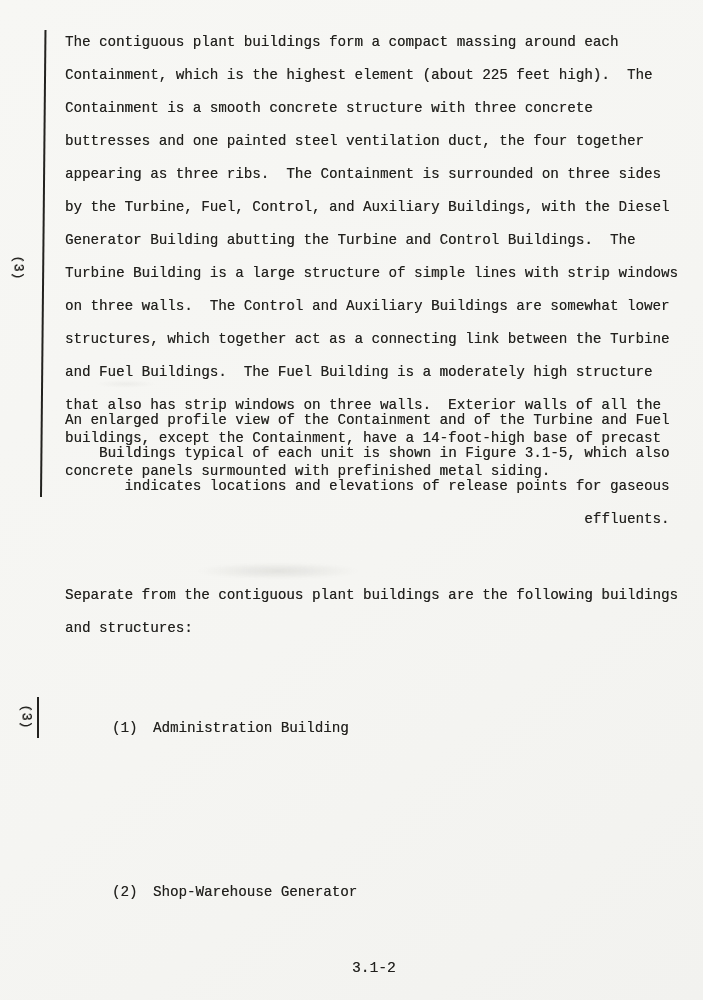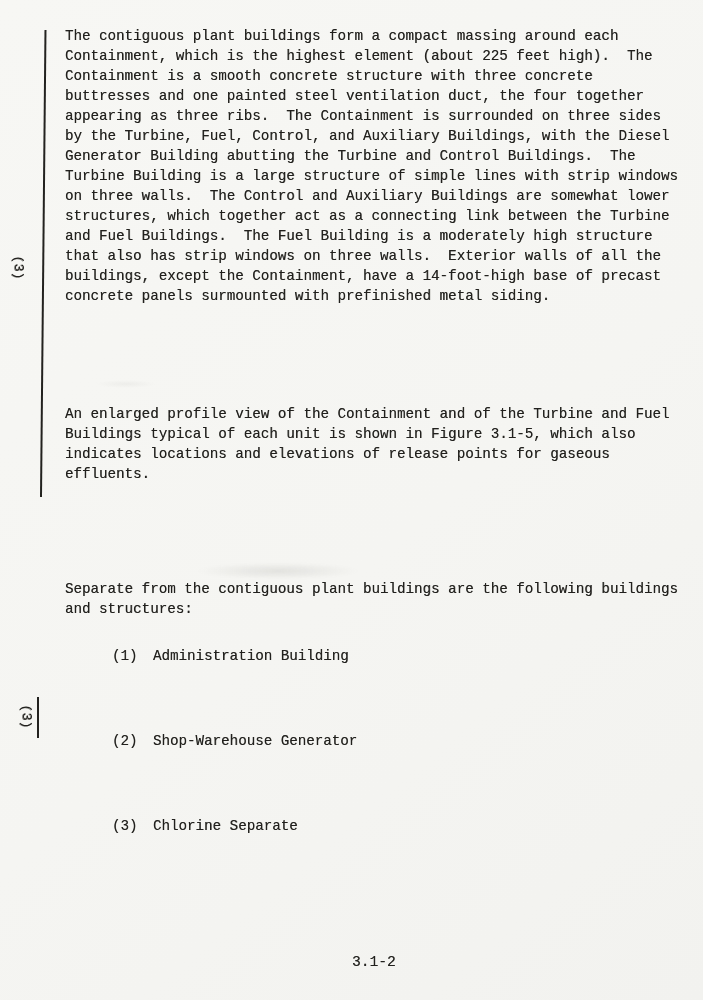--- a/index.html
+++ b/index.html
@@ -8,31 +8,31 @@
     width: 703px;
     height: 1000px;
     overflow: hidden;
     background: linear-gradient(140deg, #f7f7f4 0%, #f5f5f2 55%, #f2f2ef 100%);
     font-family: "Liberation Mono", "DejaVu Sans Mono", monospace;
     color: #21201d;
   }
   .typed {
     position: absolute;
     font-size: 14.2px;
-    line-height: 20px;
+    line-height: 33px;
     letter-spacing: 0px;
     white-space: pre;
     text-shadow: 0.3px 0.3px 0.4px rgba(35, 34, 30, 0.55);
   }
   .para { left: 65px; }
   .p1 { top: 26px; }
-  .p2 { top: 404px; }
+  .p2 { top: 404px; text-align: right; }
   .p3 { top: 532px; margin-top: 47px; }
   .list { left: 112px; top: 606px; }
-  .list-item { margin-bottom: 25.2px; white-space: pre; }
+  .list-item { margin-bottom: 25.2px; white-space: pre; margin-top: 40px; }
   .list-item .num { display: inline-block; width: 41px; }
   .footer-amendment { left: 68px; top: 960px; }
   .footer-page { left: 352px; top: 952px; font-size: 14.6px; }
   .vline {
     position: absolute;
     background: #23221f;
   }
   .vline-long {
     left: 40px; top: 30px;
     width: 1.6px; height: 467px;

